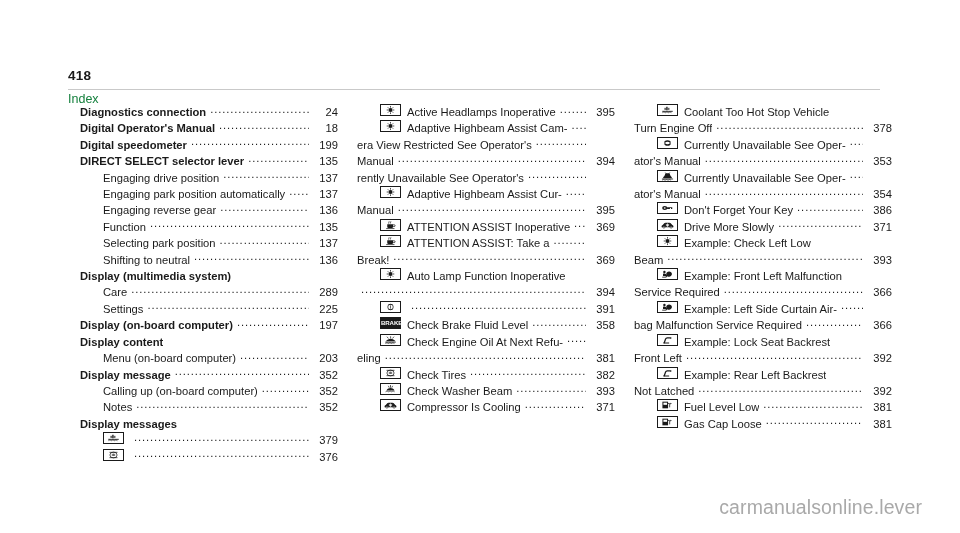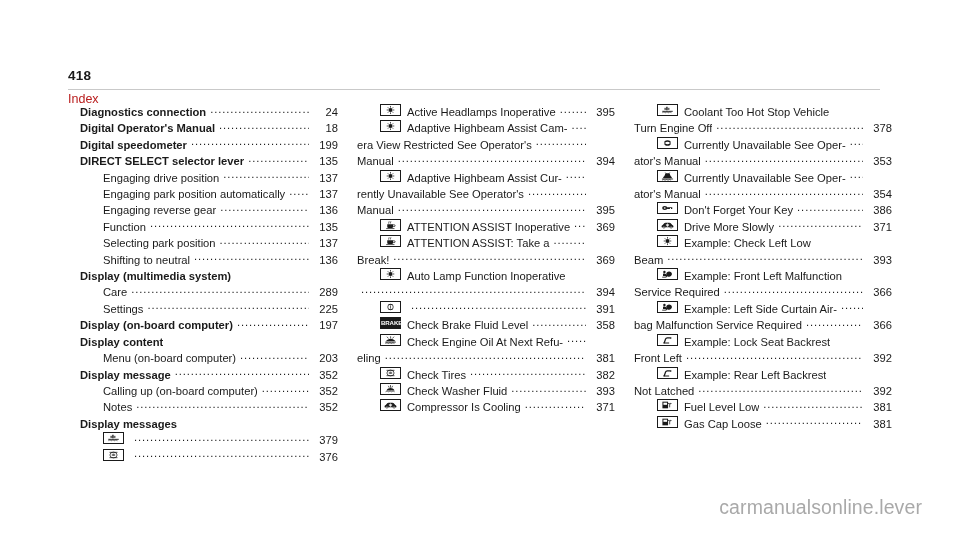--- a/index.html
+++ b/index.html
@@ -28,21 +28,21 @@
     flex-direction: column;
   }
   #page-header .folio {
     font-size: 13.5px;
     font-weight: bold;
     letter-spacing: .2px;
   }
   #page-header .section {
     font-size: 12.5px;
     font-weight: normal;
-    color: #b91c1c;
+    color: #15803d;
   }
   #header-rule {
     position: absolute;
     left: 68px;
     top: 89px;
     width: 812px;
     height: 1px;
     background: #c9c9c9;
   }
 
@@ -307,39 +307,39 @@
       <div class="entry cont">
         <span class="label">era View Restricted See Operator's</span>
         <span class="leader" style="visibility: visible;"></span>
         <span class="page"></span>
       </div>
       <div class="entry cont">
         <span class="label">Manual</span>
         <span class="leader"></span>
         <span class="page">394</span>
       </div>
+      <div class="entry cont">
+        <span class="label">rently Unavailable See Operator's</span>
+        <span class="leader" style="visibility: visible;"></span>
+        <span class="page"></span>
+      </div>
       <div class="entry iconrow">
         <span class="ico">
           <svg viewBox="0 0 21 12" xmlns="http://www.w3.org/2000/svg" fill="none" stroke="#1a1a1a" stroke-width="0.9">
             <circle cx="10.5" cy="6" r="2.3" fill="#1a1a1a" stroke="none"></circle>
             <g stroke-linecap="round">
               <path d="M10.5 1.6v1.1M10.5 9.3v1.1M6.4 6h1.2M13.4 6h1.2M7.6 3.1l.85.85M12.55 8.05l.85.85M13.4 3.1l-.85.85M8.45 8.05l-.85.85"></path>
             </g>
           </svg>
         </span>
         <span class="label">Adaptive Highbeam Assist Cur-</span>
         <span class="leader" style="visibility: visible;"></span>
         <span class="page"></span>
       </div>
       <div class="entry cont">
-        <span class="label">rently Unavailable See Operator's</span>
-        <span class="leader" style="visibility: visible;"></span>
-        <span class="page"></span>
-      </div>
-      <div class="entry cont">
         <span class="label">Manual</span>
         <span class="leader"></span>
         <span class="page">395</span>
       </div>
       <div class="entry iconrow">
         <span class="ico">
           <svg viewBox="0 0 21 12" xmlns="http://www.w3.org/2000/svg" fill="none" stroke="#1a1a1a" stroke-width="0.9">
             <path d="M6.6 5.1h7v3.0a1.6 1.6 0 0 1-1.6 1.6H8.2a1.6 1.6 0 0 1-1.6-1.6z" fill="#1a1a1a" stroke="none"></path>
             <path d="M13.7 5.7h1.2a1.1 1.1 0 0 1 0 2.2h-1.2"></path>
             <path d="M8.4 3.8c.5-.7-.3-1.1.2-1.8M10.5 3.8c.5-.7-.3-1.1.2-1.8" stroke-linecap="round"></path>
@@ -437,21 +437,21 @@
       </div>
       <div class="entry iconrow">
         <span class="ico">
           <svg viewBox="0 0 21 12" xmlns="http://www.w3.org/2000/svg" fill="none" stroke="#1a1a1a" stroke-width="0.9">
             <path d="M5.6 7.8c1.3-1.9 2.9-2.9 4.9-2.9s3.6 1.0 4.9 2.9z" fill="#1a1a1a" stroke="none"></path>
             <path d="M10.5 1.8v2.2" stroke-linecap="round"></path>
             <path d="M8.1 2.6l.7 1.4M12.9 2.6l-.7 1.4" stroke-linecap="round" stroke-width="0.85"></path>
             <path d="M4.6 9.3c.9 0 .9-.8 1.8-.8s.9.8 1.8.8.9-.8 1.8-.8.9.8 1.8.8.9-.8 1.8-.8.9.8 1.8.8" stroke-width="0.8"></path>
           </svg>
         </span>
-        <span class="label">Check Washer Fluid</span>
+        <span class="label">Check Washer Beam</span>
         <span class="leader"></span>
         <span class="page">393</span>
       </div>
       <div class="entry iconrow">
         <span class="ico">
           <svg viewBox="0 0 21 12" xmlns="http://www.w3.org/2000/svg" fill="none" stroke="#1a1a1a" stroke-width="0.9">
             <path d="M3.4 7.6c0-.9.5-1.5 1.4-1.7l1.8-2.0c.4-.5.9-.7 1.6-.7h4.6c.7 0 1.2.2 1.6.7l1.8 2.0c.9.2 1.4.8 1.4 1.7v1.0H3.4z" fill="#1a1a1a" stroke="none"></path>
             <circle cx="6.2" cy="8.6" r="1.2" fill="#fff" stroke="#1a1a1a" stroke-width="0.8"></circle>
             <circle cx="14.8" cy="8.6" r="1.2" fill="#fff" stroke="#1a1a1a" stroke-width="0.8"></circle>
             <path d="M10.5 4.6v3.2M8.9 5.4l3.2 1.6M12.1 5.4l-3.2 1.6" stroke="#fff" stroke-width="0.85" stroke-linecap="round"></path>

